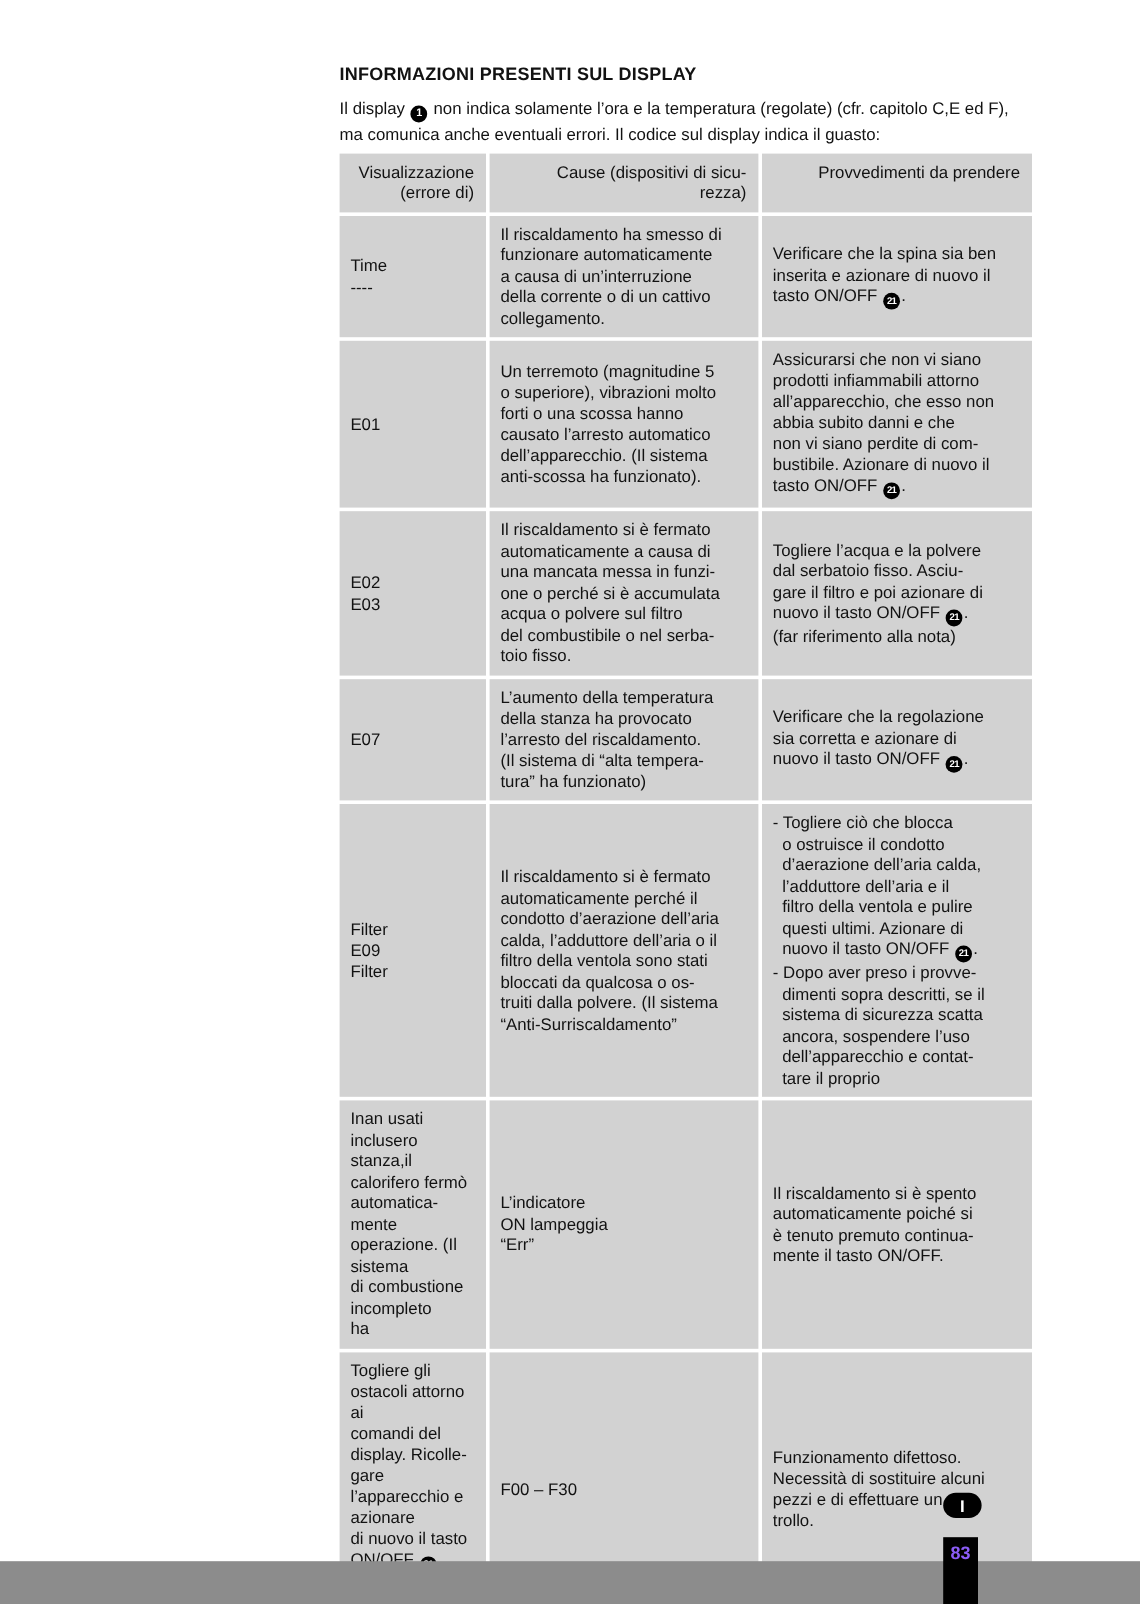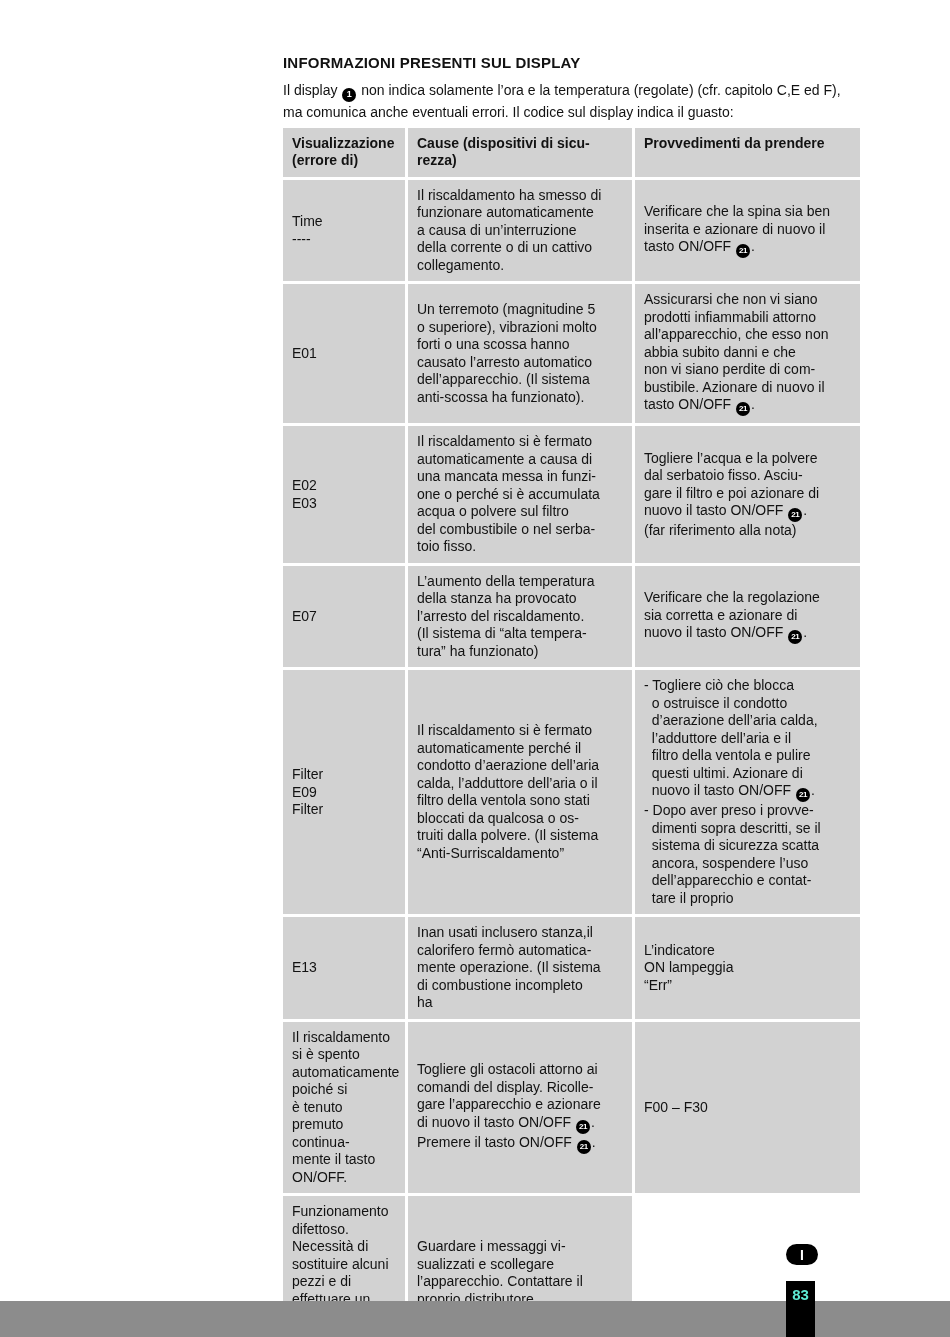--- a/index.html
+++ b/index.html
@@ -17,21 +17,21 @@
   .intro { font-size: 14px; line-height: 1.45; margin: 0 0 6px 0; }
 
   .table { display: grid; grid-template-columns: 122px 224px 225px; gap: 3px; }
   .cell {
     background: #d2d2d2;
     padding: 7px 10px 7px 9px;
     font-size: 14px;
     line-height: 17.5px;
     display: flex; flex-direction: column; justify-content: center;
   }
-  .cell.header { font-weight: bold; justify-content: flex-start; }
+  .cell.header { font-weight: normal; justify-content: flex-start; text-align: right; }
   .cell .txt { width: 100%; }
 
   .num-badge {
     display: inline-flex; align-items: center; justify-content: center;
     width: 14px; height: 14px; border-radius: 50%;
     background: #000; color: #fff;
     font-weight: bold; font-size: 9px; line-height: 1;
     vertical-align: -2px; margin: 0 1px;
   }
   .num-badge.two-digit { font-size: 8px; letter-spacing: -0.5px; text-align: center; }
@@ -46,21 +46,21 @@
   }
   .footer-bar {
     position: absolute; left: 0; bottom: 0;
     width: 950px; height: 36px;
     background: #8c8c8c;
     z-index: 1;
   }
   .page-box {
     position: absolute; left: 786px; top: 1281px;
     width: 29px; height: 56px;
-    background: #000; color: #5eead4;
+    background: #000; color: #8b5cf6;
     font-weight: bold; font-size: 15px;
     display: flex; justify-content: center; align-items: flex-start;
     padding-top: 5px;
     z-index: 2;
   }
 </style>
 </head>
 <body>
 
 <div class="content">
@@ -114,23 +114,20 @@
       </div>
       <div class="cell code">
         <div class="txt">Filter<br>E09<br>Filter</div>
       </div>
       <div class="cell cause">
         <div class="txt">Il riscaldamento si è fermato<br>automaticamente perché il<br>condotto d’aerazione dell’aria<br>calda, l’adduttore dell’aria o il<br>filtro della ventola sono stati<br>bloccati da qualcosa o os-<br>truiti dalla polvere. (Il sistema<br>“Anti-Surriscaldamento”</div>
       </div>
       <div class="cell remedy">
         <div class="txt">- Togliere ciò che blocca<br>&nbsp;&nbsp;o ostruisce il condotto<br>&nbsp;&nbsp;d’aerazione dell’aria calda,<br>&nbsp;&nbsp;l’adduttore dell’aria e il<br>&nbsp;&nbsp;filtro della ventola e pulire<br>&nbsp;&nbsp;questi ultimi. Azionare di<br>&nbsp;&nbsp;nuovo il tasto ON/OFF <span class="num-badge two-digit">21</span>.<br>- Dopo aver preso i provve-<br>&nbsp;&nbsp;dimenti sopra descritti, se il<br>&nbsp;&nbsp;sistema di sicurezza scatta<br>&nbsp;&nbsp;ancora, sospendere l’uso<br>&nbsp;&nbsp;dell’apparecchio e contat-<br>&nbsp;&nbsp;tare il proprio</div>
       </div>
-      <div class="cell code">
-        <div class="txt">E13</div>
-      </div>
       <div class="cell cause">
         <div class="txt">Inan usati inclusero stanza,il<br>calorifero fermò automatica-<br>mente operazione. (Il sistema<br>di combustione incompleto<br>ha</div>
       </div>
       <div class="cell code">
         <div class="txt">L’indicatore<br>ON lampeggia<br>“Err”</div>
       </div>
       <div class="cell cause">
         <div class="txt">Il riscaldamento si è spento<br>automaticamente poiché si<br>è tenuto premuto continua-<br>mente il tasto ON/OFF.</div>
       </div>
       <div class="cell remedy">

